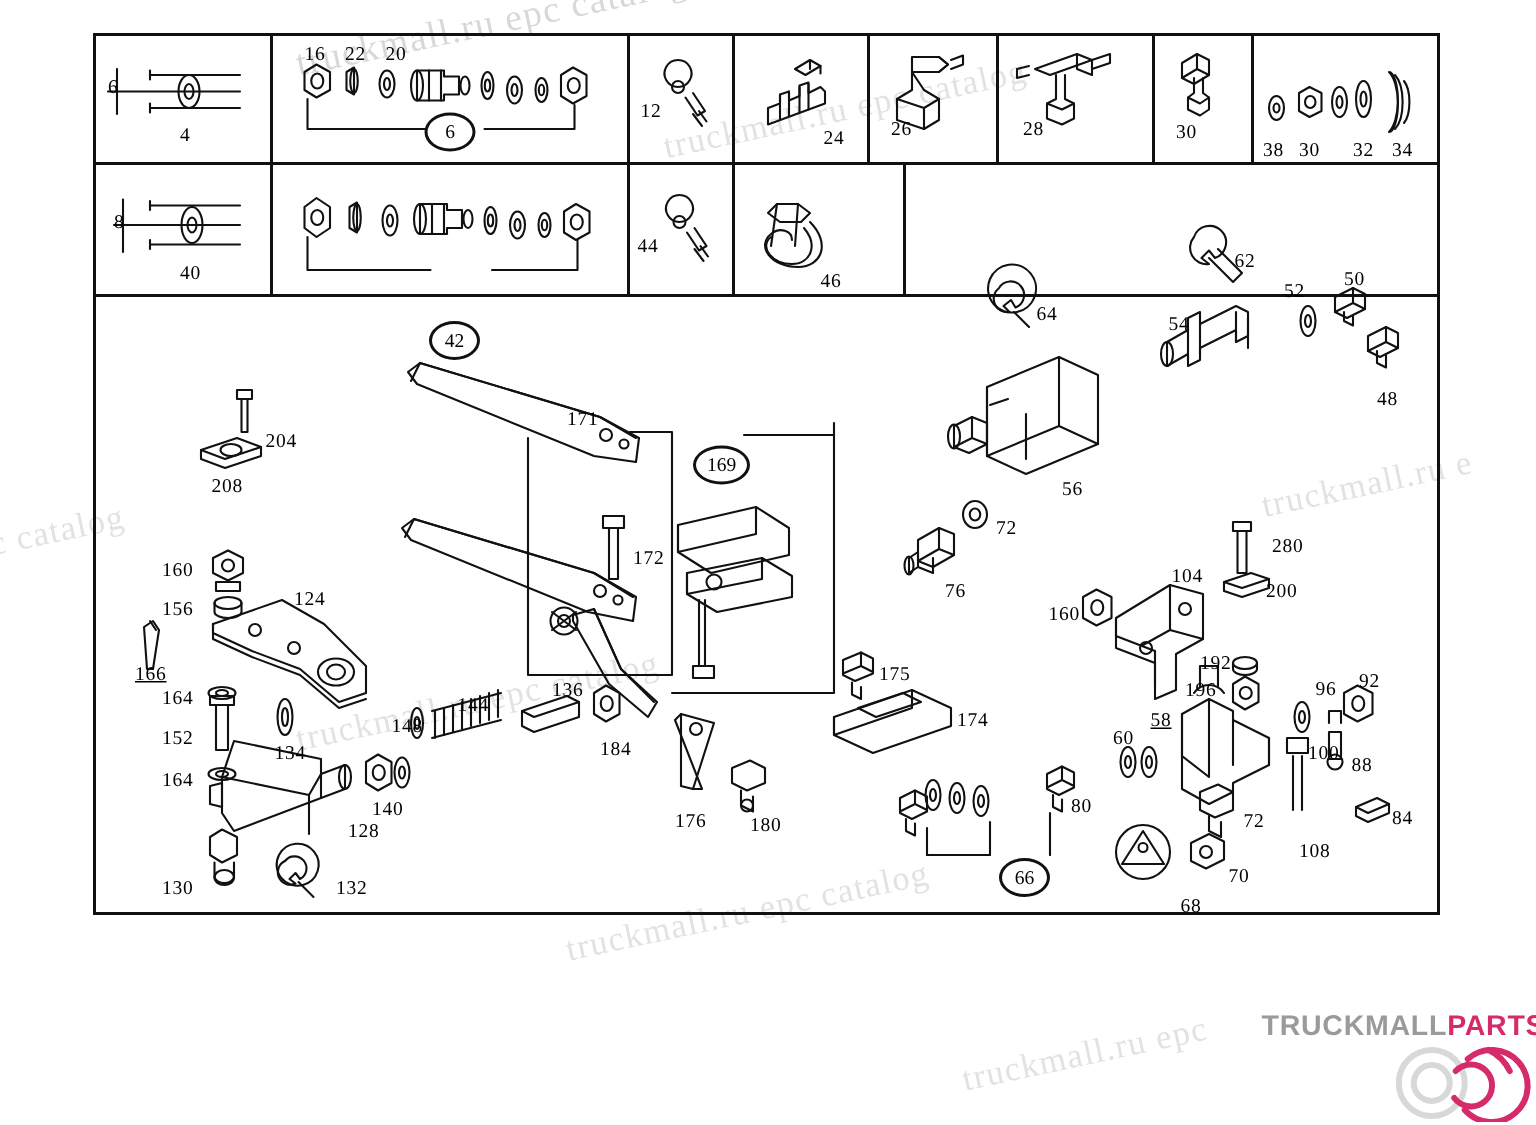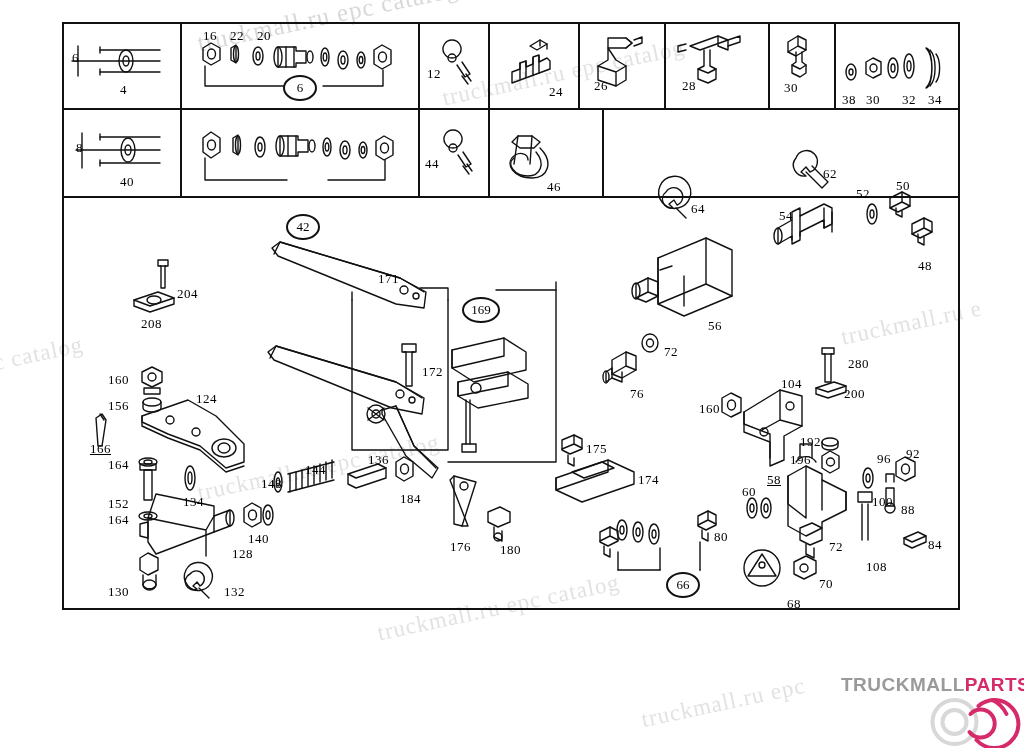--- a/index.html
+++ b/index.html
@@ -449,21 +449,21 @@
     <div class="num" style="left:630px;top:386px;">76</div>
     <div class="num" style="left:378px;top:271px;">171</div>
     <div class="circ" style="left:462px;top:297px;width:34px;">169</div>
     <div class="num" style="left:422px;top:364px;">172</div>
     <div class="num" style="left:177px;top:286px;">204</div>
     <div class="num" style="left:141px;top:316px;">208</div>
     <div class="num" style="left:108px;top:372px;">160</div>
     <div class="num" style="left:108px;top:398px;">156</div>
     <div class="num" style="left:90px;top:441px;text-decoration:underline;">166</div>
     <div class="num" style="left:108px;top:457px;">164</div>
-    <div class="num" style="left:108px;top:484px;margin-top:12px;">152</div>
+    <div class="num" style="left:108px;top:484px;">152</div>
     <div class="num" style="left:108px;top:512px;">164</div>
     <div class="num" style="left:196px;top:391px;">124</div>
     <div class="num" style="left:183px;top:494px;">134</div>
     <div class="num" style="left:261px;top:476px;">148</div>
     <div class="num" style="left:248px;top:531px;">140</div>
     <div class="num" style="left:305px;top:462px;">144</div>
     <div class="num" style="left:368px;top:452px;">136</div>
     <div class="num" style="left:400px;top:491px;">184</div>
     <div class="num" style="left:232px;top:546px;">128</div>
     <div class="num" style="left:108px;top:584px;">130</div>

